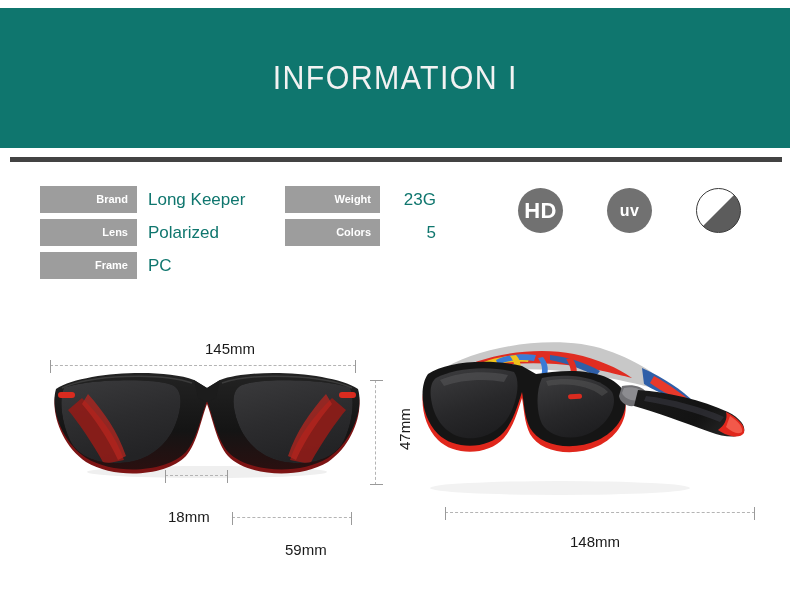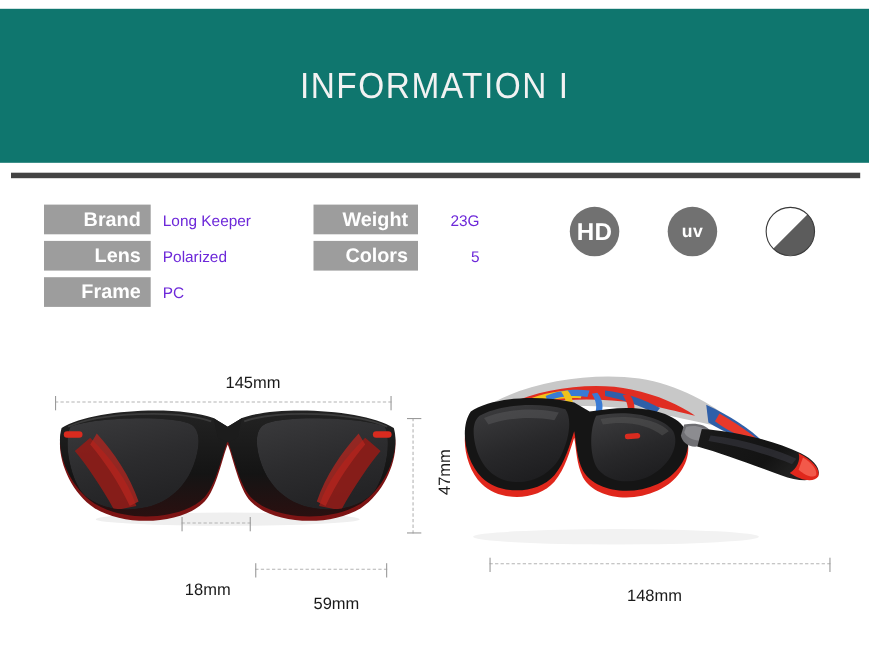--- a/index.html
+++ b/index.html
@@ -67,35 +67,35 @@
 
   .spec-row {
     display: flex;
     align-items: center;
     height: 27px;
     margin-bottom: 6px;
   }
   .spec-chip {
     background: #9d9d9d;
     color: #ffffff;
-    font-size: 18px;
+    font-size: 11px;
     font-weight: bold;
     height: 27px;
     line-height: 27px;
     text-align: right;
     padding-right: 9px;
     box-sizing: border-box;
     white-space: nowrap;
   }
   .spec-col.left  .spec-chip { width: 97px; }
   .spec-col.right .spec-chip { width: 95px; }
 
   .spec-value {
-    color: #6d28d9;
-    font-size: 14px;
+    color: #0f766e;
+    font-size: 17px;
     white-space: nowrap;
     padding-left: 11px;
   }
   .spec-value.centered {
     padding-left: 0;
     width: 56px;
     text-align: right;
   }
 
   
@@ -295,21 +295,21 @@
       <rect x="297" y="24" width="17" height="6" rx="3" fill="#d92b1f"></rect>
 
       <path d="M20,20 C48,7 118,4 150,15" fill="none" stroke="#4a4a4a" stroke-width="1.6" opacity="0.65"></path>
       <path d="M310,20 C282,7 212,4 180,15" fill="none" stroke="#4a4a4a" stroke-width="1.6" opacity="0.65"></path>
     </svg>
 
     <div class="dim-line-h" style="left:165px; top:155px; width:63px;">
       <span class="cap-v" style="left:0;"></span>
       <span class="cap-v" style="left:62px;"></span>
     </div>
-    <div class="dim-label" style="left:168px; top:188px;margin-top:20px;">18mm</div>
+    <div class="dim-label" style="left:168px; top:188px;">18mm</div>
 
     <div class="dim-line-h" style="left:232px; top:197px; width:120px;">
       <span class="cap-v" style="left:0;"></span>
       <span class="cap-v" style="left:119px;"></span>
     </div>
     <div class="dim-label" style="left:285px; top:221px;">59mm</div>
 
     <svg width="350" height="175" viewBox="0 0 350 175" style="position:absolute; left:410px; top:8px;">
       <defs>
         <linearGradient id="lensGradS" x1="0.1" y1="0" x2="0.5" y2="1">

